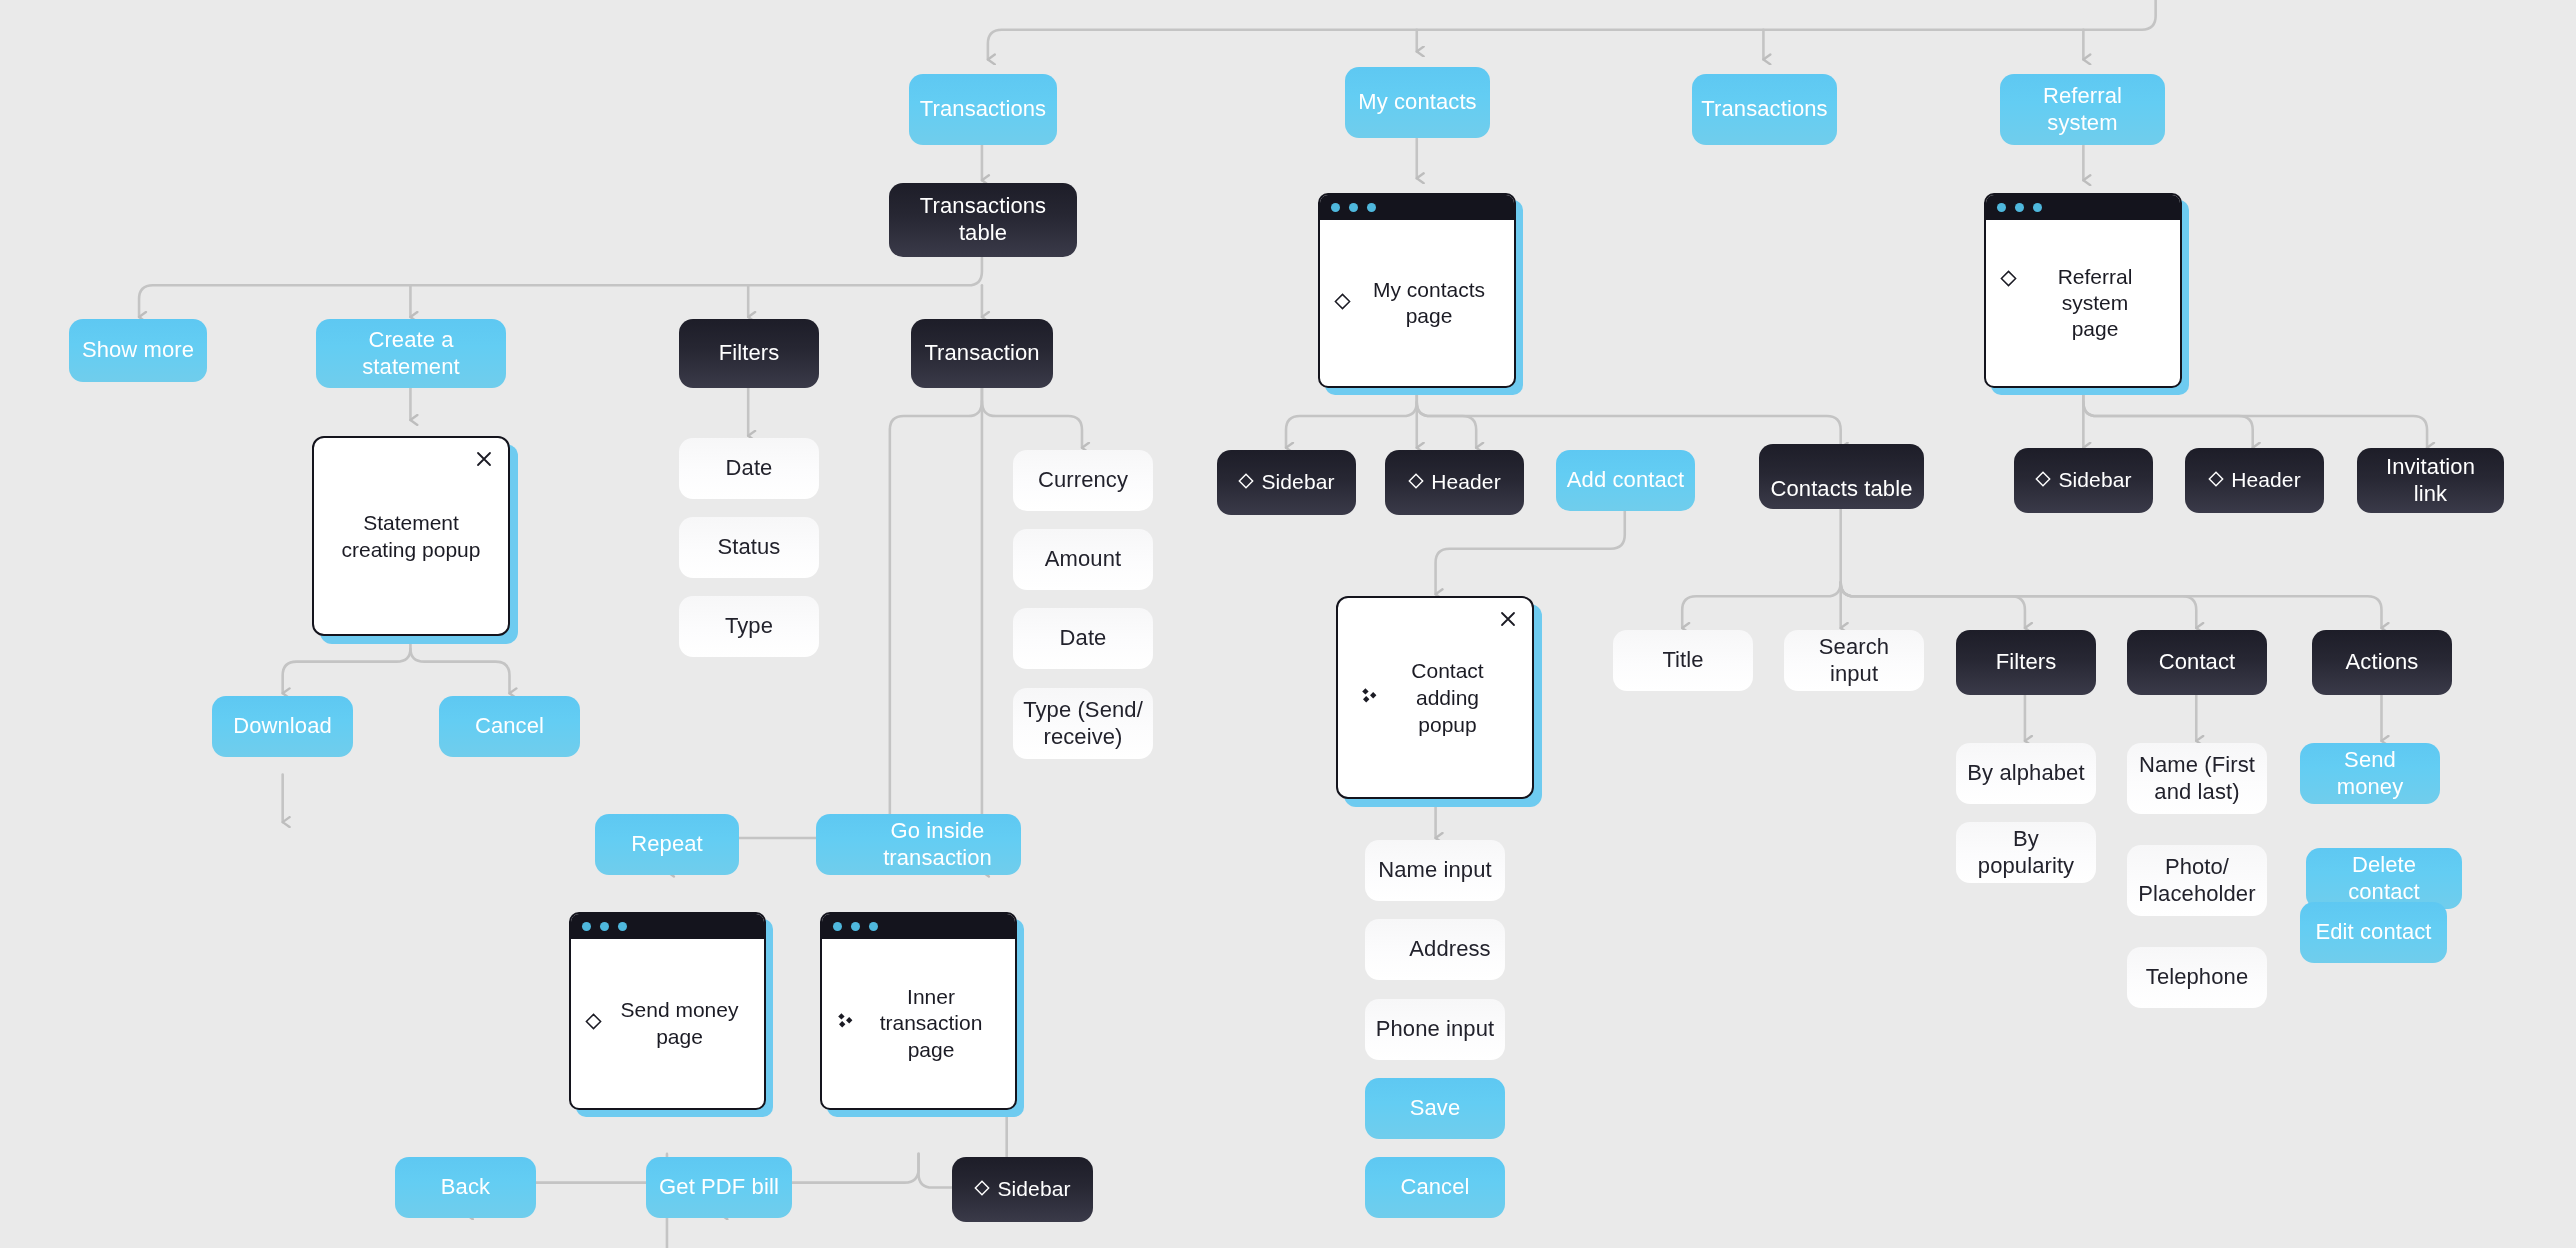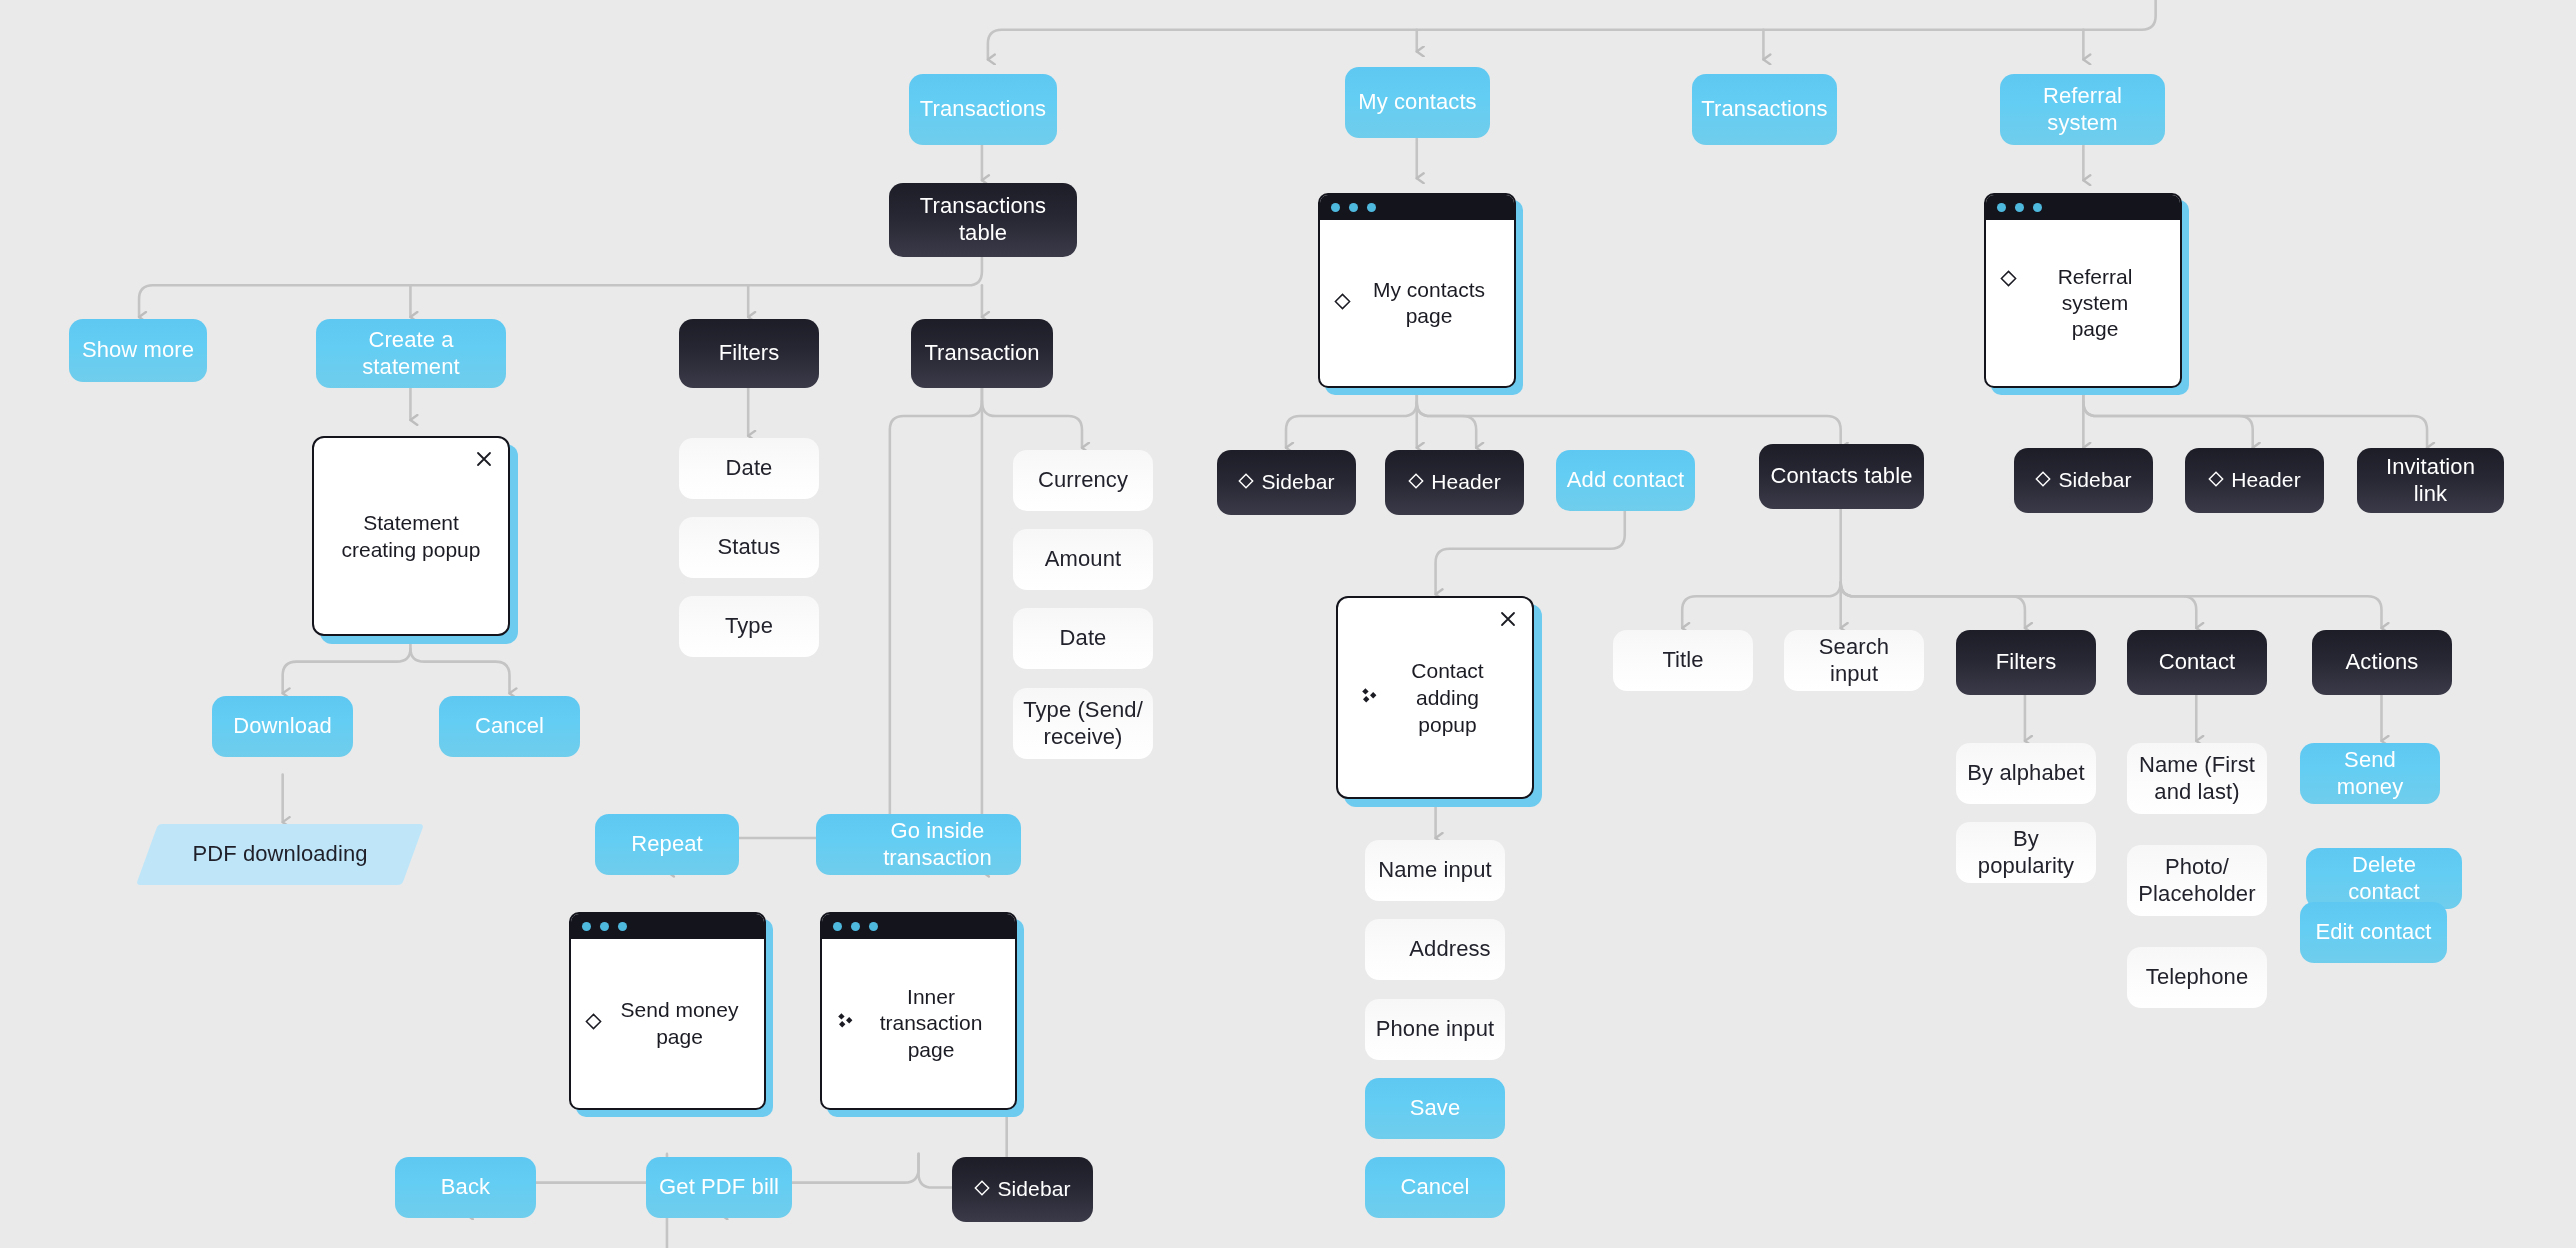--- a/index.html
+++ b/index.html
@@ -310,24 +310,20 @@
   </div>
 
   <div class="node n-blue" style="left:212px;top:696px;width:141px;height:61px;">
     <span>Download</span>
   </div>
 
   <div class="node n-blue" style="left:439px;top:696px;width:141px;height:61px;">
     <span>Cancel</span>
   </div>
 
-  <div class="node n-para" style="left:147px;top:824px;width:266px;height:61px;">
-    <span class="para-bg"></span>
-    <span class="para-tx">PDF downloading</span>
-  </div>
 
   <div class="node n-light" style="left:679px;top:438px;width:140px;height:61px;">
     <span>Date</span>
   </div>
   <div class="node n-light" style="left:679px;top:517px;width:140px;height:61px;">
     <span>Status</span>
   </div>
   <div class="node n-light" style="left:679px;top:596px;width:140px;height:61px;">
     <span>Type</span>
   </div>
@@ -446,21 +442,21 @@
           </svg>
       </span>
       <span>Header</span>
     </span>
   </div>
 
   <div class="node n-blue" style="left:1556px;top:450px;width:139px;height:61px;">
     <span>Add contact</span>
   </div>
 
-  <div class="node n-dark" style="left:1759px;top:444px;width:165px;height:65px;">
+  <div class="node n-dark" style="left:1759px;top:444px;width:165px;height:65px;align-items:flex-end;">
     <span>Contacts table</span>
   </div>
 
   <div class="popup" style="left:1336px;top:596px;width:198px;height:203px;">
     <span class="popup-close">
       <svg width="20" height="20" viewBox="0 0 20 20" aria-hidden="true">
         <path d="M4,4 L16,16 M16,4 L4,16" stroke="#1b1b24" stroke-width="1.8" stroke-linecap="round"></path>
       </svg>
     </span>
     <span class="popup-label">

